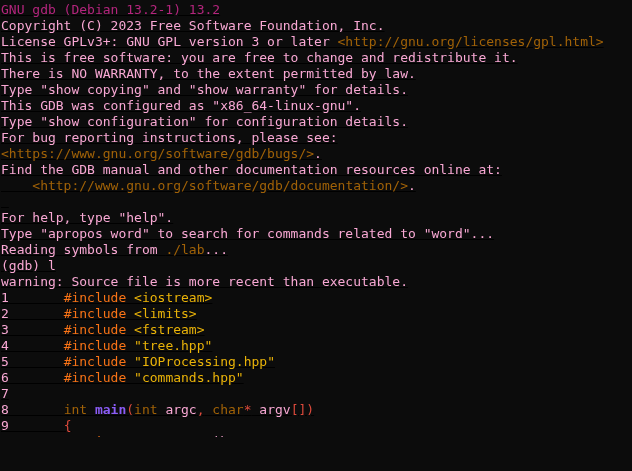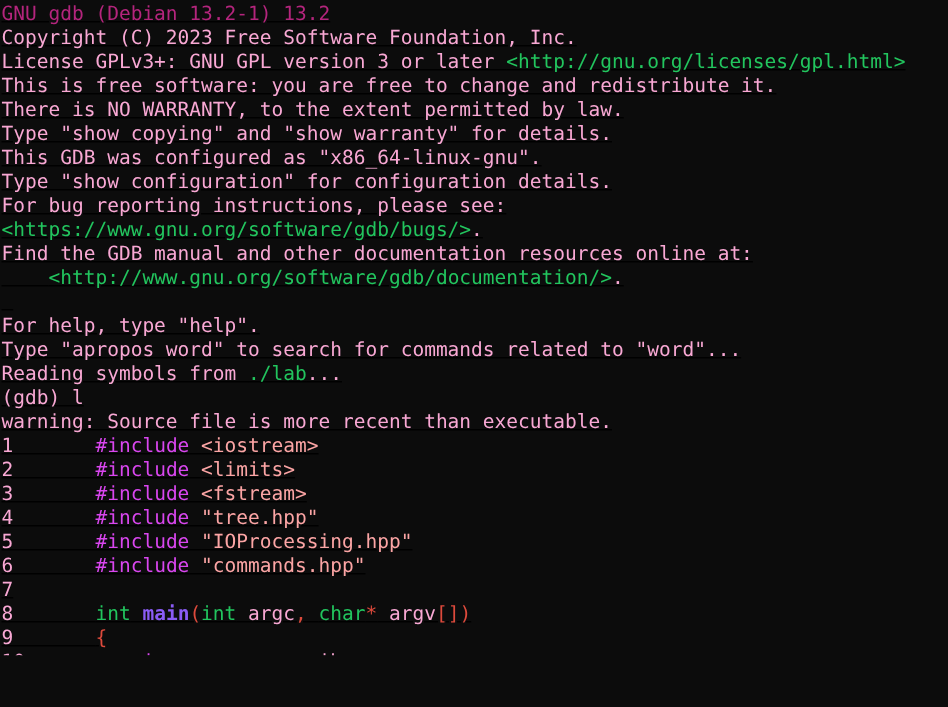--- a/index.html
+++ b/index.html
@@ -21,23 +21,23 @@
     margin: 0;
     font-family: "DejaVu Sans Mono", "Liberation Mono", monospace;
     font-size: 13px;
     line-height: 16px;
     white-space: pre;
     color: #CCCCCC;
   }
   .line { height: 16px; }
   .seg-fg        { color: #f9a8d4; }
   .seg-magenta   { color: #B4257D; }
-  .seg-green     { color: #22c55e; }
-  .seg-blue      { color: #d946ef; }
-  .seg-red       { color: #fca5a5; }
+  .seg-green     { color: #a16207; }
+  .seg-blue      { color: #f97316; }
+  .seg-red       { color: #eab308; }
   .seg-red_bright{ color: #DD4A3C; }
   .seg-bold      { font-weight: bold; color: #8b5cf6; }
 </style>
 </head>
 <body>
 
 <div class="terminal">
   <pre class="screen" id="screen"><div class="line"><span class="seg-magenta">GNU gdb (Debian 13.2-1) 13.2</span></div><div class="line"><span class="seg-fg">Copyright (C) 2023 Free Software Foundation, Inc.</span></div><div class="line"><span class="seg-fg">License GPLv3+: GNU GPL version 3 or later </span><span class="seg-green">&lt;http://gnu.org/licenses/gpl.html&gt;</span></div><div class="line"><span class="seg-fg">This is free software: you are free to change and redistribute it.</span></div><div class="line"><span class="seg-fg">There is NO WARRANTY, to the extent permitted by law.</span></div><div class="line"><span class="seg-fg">Type "show copying" and "show warranty" for details.</span></div><div class="line"><span class="seg-fg">This GDB was configured as "x86_64-linux-gnu".</span></div><div class="line"><span class="seg-fg">Type "show configuration" for configuration details.</span></div><div class="line"><span class="seg-fg">For bug reporting instructions, please see:</span></div><div class="line"><span class="seg-green">&lt;https://www.gnu.org/software/gdb/bugs/&gt;</span><span class="seg-fg">.</span></div><div class="line"><span class="seg-fg">Find the GDB manual and other documentation resources online at:</span></div><div class="line"><span class="seg-fg">    </span><span class="seg-green">&lt;http://www.gnu.org/software/gdb/documentation/&gt;</span><span class="seg-fg">.</span></div><div class="line">&nbsp;</div><div class="line"><span class="seg-fg">For help, type "help".</span></div><div class="line"><span class="seg-fg">Type "apropos word" to search for commands related to "word"...</span></div><div class="line"><span class="seg-fg">Reading symbols from </span><span class="seg-green">./lab</span><span class="seg-fg">...</span></div><div class="line"><span class="seg-fg">(gdb) l</span></div><div class="line"><span class="seg-fg">warning: Source file is more recent than executable.</span></div><div class="line"><span class="seg-fg">1       </span><span class="seg-blue">#include</span><span class="seg-fg"> </span><span class="seg-red">&lt;iostream&gt;</span></div><div class="line"><span class="seg-fg">2       </span><span class="seg-blue">#include</span><span class="seg-fg"> </span><span class="seg-red">&lt;limits&gt;</span></div><div class="line"><span class="seg-fg">3       </span><span class="seg-blue">#include</span><span class="seg-fg"> </span><span class="seg-red">&lt;fstream&gt;</span></div><div class="line"><span class="seg-fg">4       </span><span class="seg-blue">#include</span><span class="seg-fg"> </span><span class="seg-red">"tree.hpp"</span></div><div class="line"><span class="seg-fg">5       </span><span class="seg-blue">#include</span><span class="seg-fg"> </span><span class="seg-red">"IOProcessing.hpp"</span></div><div class="line"><span class="seg-fg">6       </span><span class="seg-blue">#include</span><span class="seg-fg"> </span><span class="seg-red">"commands.hpp"</span></div><div class="line"><span class="seg-fg">7</span></div><div class="line"><span class="seg-fg">8       </span><span class="seg-green">int</span><span class="seg-fg"> </span><span class="seg-fg seg-bold">main</span><span class="seg-red_bright">(</span><span class="seg-green">int</span><span class="seg-fg"> argc</span><span class="seg-red_bright">,</span><span class="seg-fg"> </span><span class="seg-green">char</span><span class="seg-red_bright">*</span><span class="seg-fg"> argv</span><span class="seg-red_bright">[])</span></div><div class="line"><span class="seg-fg">9       </span><span class="seg-red_bright">{</span></div><div class="line"><span class="seg-fg">10        </span><span class="seg-blue">using</span><span class="seg-fg"> </span><span class="seg-blue">namespace</span><span class="seg-fg"> miheev</span><span class="seg-red_bright">;</span></div><div class="line"><span class="seg-fg">(gdb)</span></div></pre>
 </div>
 

